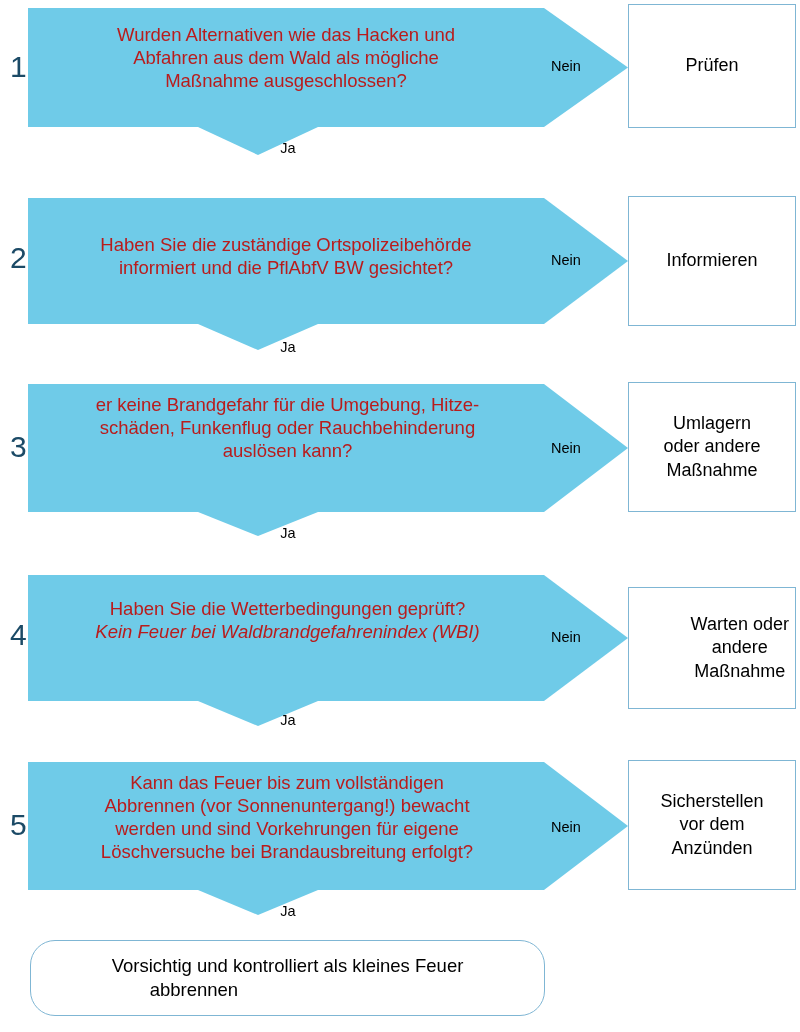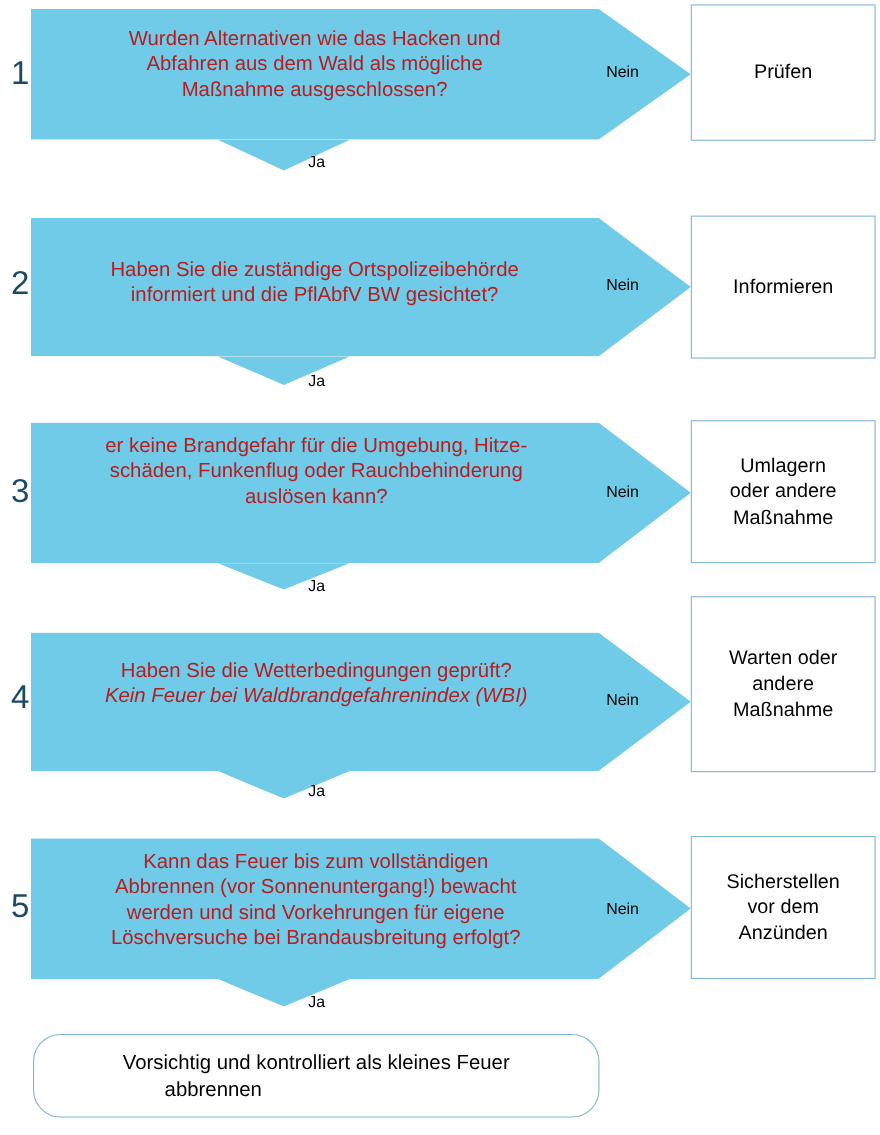--- a/index.html
+++ b/index.html
@@ -174,21 +174,21 @@
   <div class="step">
     <div class="arrow-shape" style="top:575px; left:28px; width:600px; height:126px;"></div>
     <div class="step-number" style="top:620px; left:10px;">4</div>
     <div class="step-question" style="top:598px; left:50px; width:475px;">
       <div>Haben Sie die Wetterbedingungen geprüft?</div>
       <div class="em">Kein Feuer bei Waldbrandgefahrenindex (WBI)</div>
     </div>
     <div class="no-label" style="top:629px; left:536px; width:60px;">Nein</div>
     <div class="down-notch" style="top:701px; left:198px; border-left:60px solid transparent; border-right:60px solid transparent; border-top:25px solid #6fcbe8;"></div>
     <div class="ja-label" style="top:712px; left:258px;">Ja</div>
-    <div class="outcome" style="top:542px; left:628px; width:168px; height:160px;">
+    <div class="outcome" style="top:587px; left:628px; width:168px; height:122px;justify-content:flex-end;">
       <div>
         <div>Warten oder</div>
         <div>andere</div>
         <div>Maßnahme</div>
       </div>
     </div>
   </div>
 
   <div class="step">
     <div class="arrow-shape" style="top:762px; left:28px; width:600px; height:128px;"></div>

